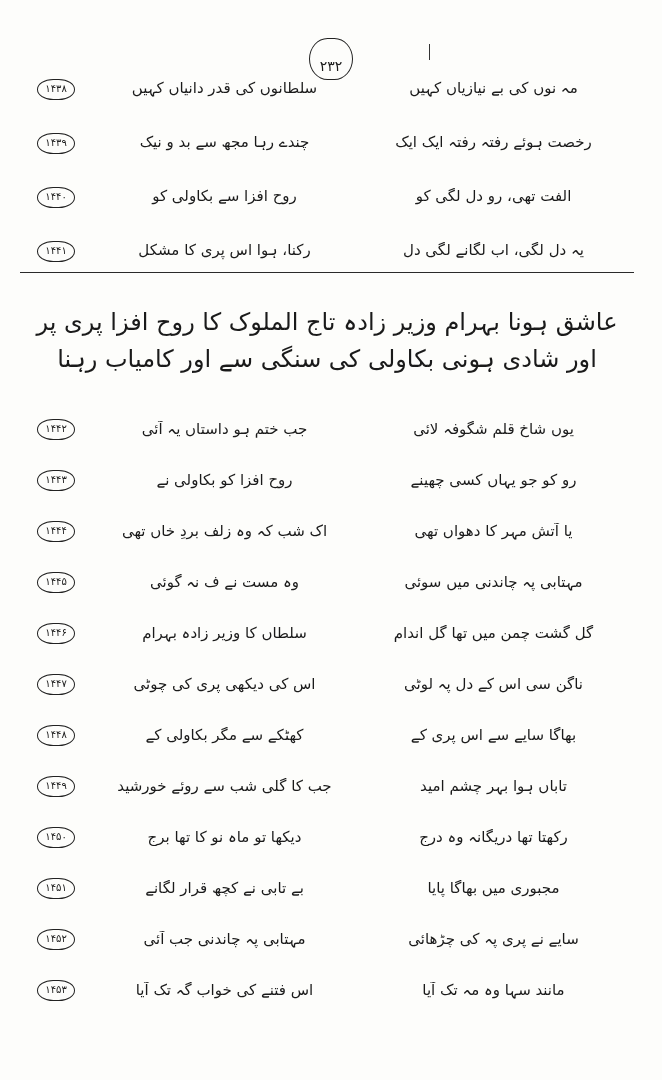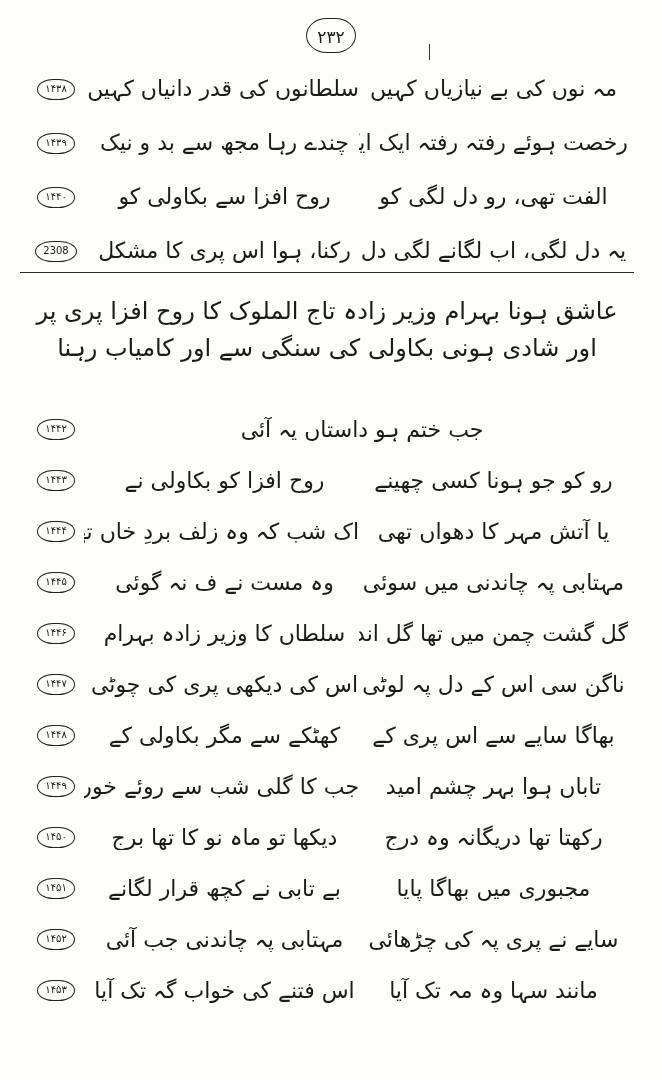--- a/index.html
+++ b/index.html
@@ -26,26 +26,27 @@
   
   .page-number-wrap {
     position: absolute;
     top: 18px;
     left: 0;
     right: 0;
     display: flex;
     justify-content: center;
   }
   .page-number {
-    font-size: 17px;
+    font-size: 14px;
     line-height: 1;
-    padding: 10px 10px 6px 10px;
+    padding: 20px 10px 6px 10px;
     border: 1.6px solid #222;
     border-radius: 50% / 60%;
     letter-spacing: 1px;
+    margin-top: 20px;
   }
   .tick {
     position: absolute;
     top: 44px;
     left: 50%;
     margin-left: 98px;
     width: 1px;
     height: 16px;
     background: #333;
   }
@@ -78,42 +79,42 @@
     font-size: 10px;
     line-height: 1;
     padding: 4px 7px 5px 7px;
     border: 1.4px solid #222;
     border-radius: 50% / 58%;
     white-space: nowrap;
   }
 
   .hemistich {
     flex: 1 1 0;
-    font-size: 22px;
+    font-size: 15px;
     line-height: 1.15;
     white-space: nowrap;
     overflow: hidden;
   }
   .misra-1 {
     text-align: center;
     padding-left: 6px;
   }
   .misra-2 {
     text-align: center;
     padding-right: 6px;
   }
 
   
   .heading {
     position: absolute;
     left: 20px;
     right: 28px;
     top: 272px;
     border-top: 1.6px solid #2a2a2a;
-    padding-top: 20px;
+    padding-top: 31px;
     text-align: center;
   }
   .heading-line {
     font-size: 24px;
     line-height: 1.55;
     white-space: nowrap;
   }
 
   .block-bottom .couplet { height: 51px; }
 </style>
@@ -150,42 +151,43 @@
       <div class="hemistich misra-1">روح افزا سے بکاولی کو</div>
       <div class="vnum">
           <span>۱۴۴۰</span>
         </div>
     </div>
 
     <div class="couplet">
       <div class="hemistich misra-2">یہ دل لگی، اب لگانے لگی دل</div>
       <div class="hemistich misra-1">رکنا، ہوا اس پری کا مشکل</div>
       <div class="vnum">
-          <span>2308</span>
+          <span>۱۴۴۱</span>
         </div>
     </div>
 
   </div>
 
   <div class="heading">
     <div class="heading-line">عاشق ہونا بہرام وزیر زادہ تاج الملوک کا روح افزا پری پر</div>
     <div class="heading-line">اور شادی ہونی بکاولی کی سنگی سے اور کامیاب رہنا</div>
   </div>
 
   <div class="block block-bottom">
 
     <div class="couplet">
+      <div class="hemistich misra-2">یوں شاخ قلم شگوفہ لائی</div>
       <div class="hemistich misra-1">جب ختم ہو داستاں یہ آئی</div>
       <div class="vnum">
           <span>۱۴۴۲</span>
         </div>
     </div>
 
     <div class="couplet">
-      <div class="hemistich misra-2">رو کو جو ہونا کسی چھینے</div>
+      <div class="hemistich misra-2">رو کو جو یہاں کسی چھینے</div>
       <div class="hemistich misra-1">روح افزا کو بکاولی نے</div>
       <div class="vnum">
           <span>۱۴۴۳</span>
         </div>
     </div>
 
     <div class="couplet">
       <div class="hemistich misra-2">یا آتش مہر کا دھواں تھی</div>
       <div class="hemistich misra-1">اک شب کہ وہ زلف بردِ خاں تھی</div>
       <div class="vnum">

